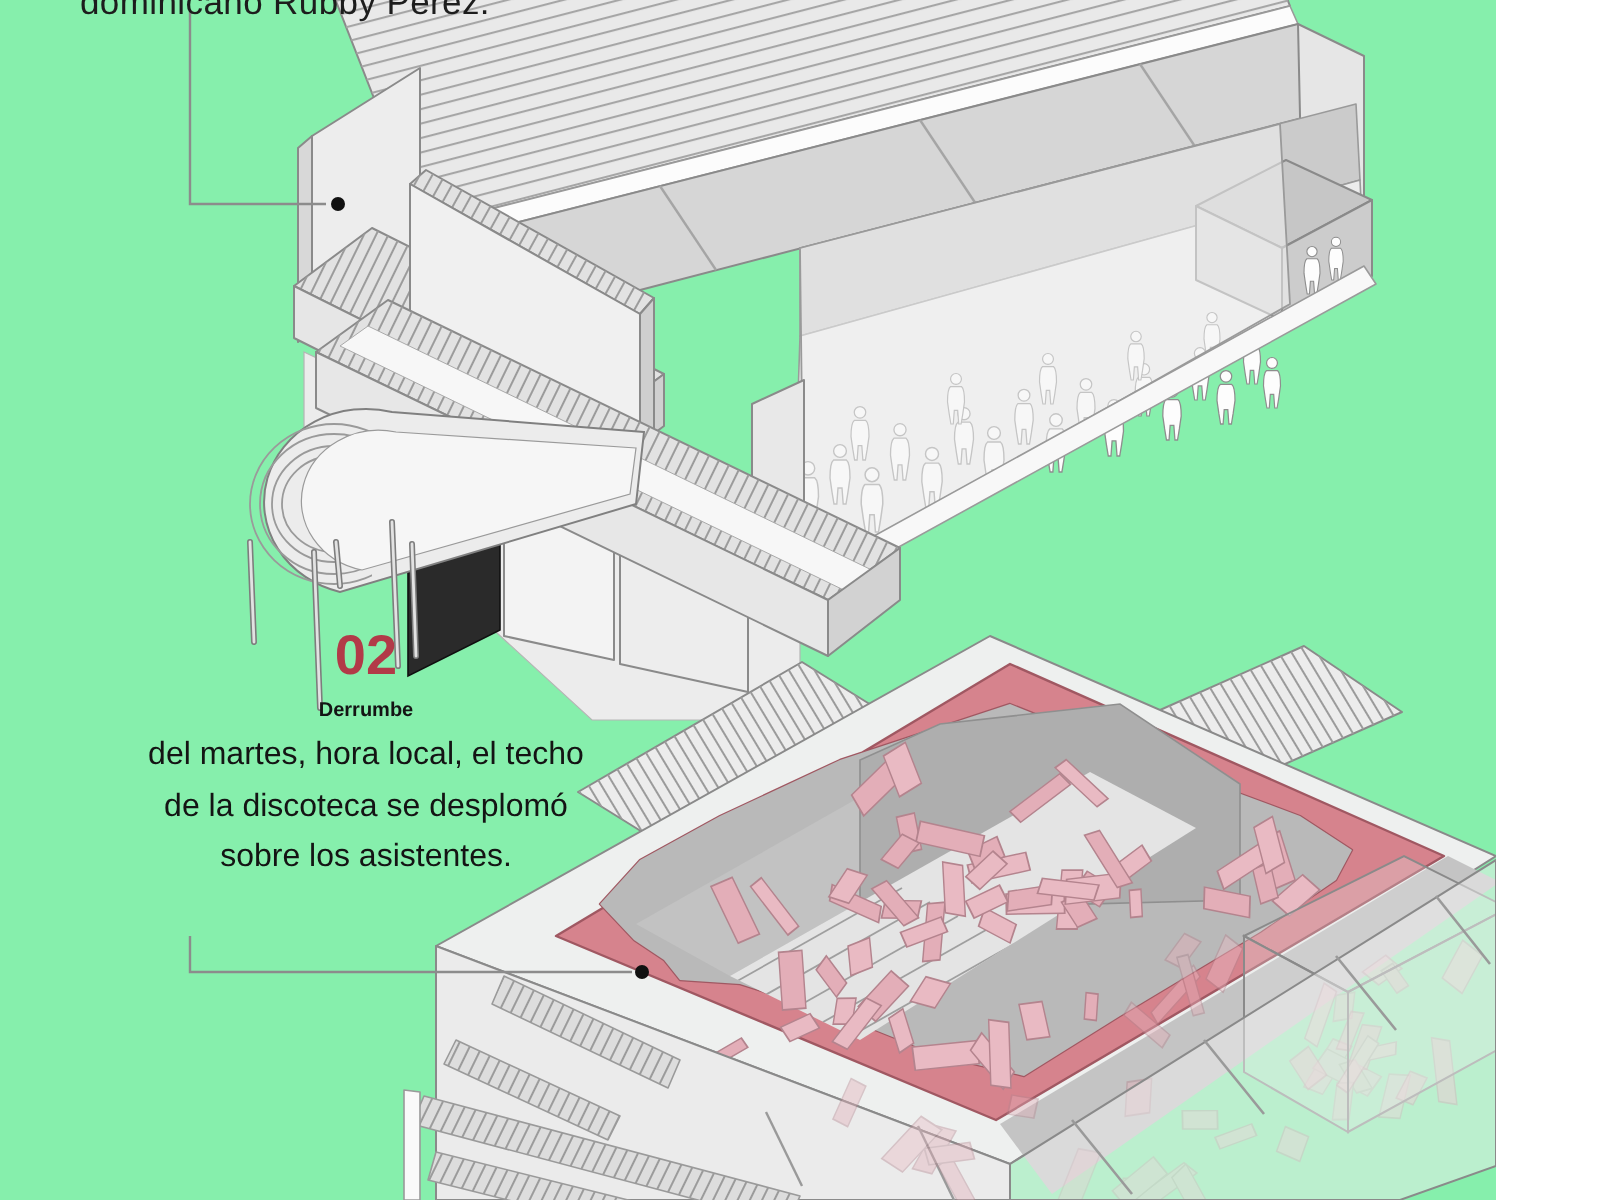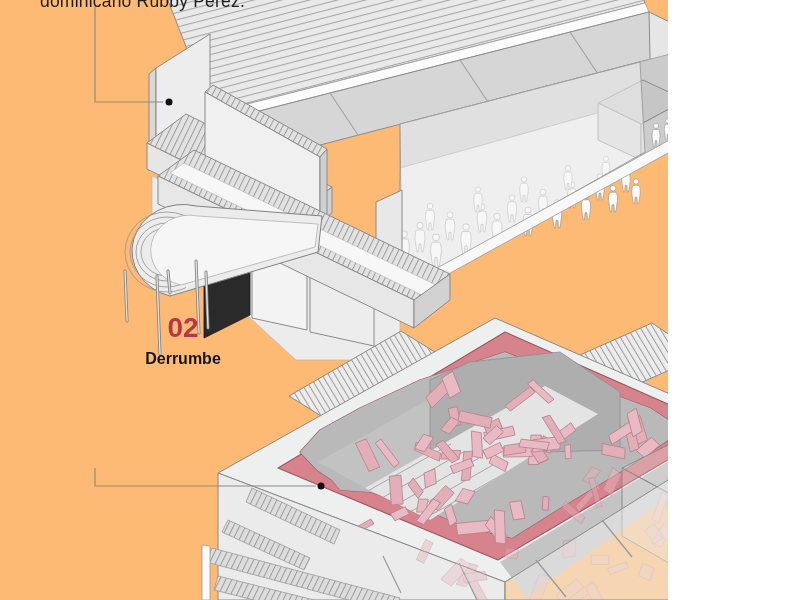--- a/index.html
+++ b/index.html
@@ -1,23 +1,23 @@
 <!DOCTYPE html>
 <html><head>
 <meta charset="utf-8">
 <style>
   html,body{margin:0;padding:0;background:#fff;}
-  .stage{position:relative;width:668px;height:600px;background:#fdba74;overflow:hidden;
+  .stage{position:relative;width:748px;height:600px;background:#86efac;overflow:hidden;
          font-family:"Liberation Sans",sans-serif;}
   .stage svg{position:absolute;left:0;top:0;}
   .cut-text{position:absolute;left:40px;top:-9px;font-size:17.5px;color:#1d1d1d;
             letter-spacing:.2px;white-space:nowrap;}
   .step2{position:absolute;left:38px;top:312px;width:290px;color:#141414;text-align:center;}
   .step2 .num{font-size:28px;font-weight:bold;color:#b23a48;line-height:32px;}
-  .step2 .ttl{font-size:16px;font-weight:bold;margin-top:6px;}
+  .step2 .ttl{font-size:10px;font-weight:bold;margin-top:6px;}
   .step2 .desc{font-size:16px;line-height:25.5px;margin-top:4px;}
   svg *{vector-effect:none;}
   .ol{stroke:#8a8a8a;stroke-width:1;stroke-linejoin:round;}
   .thin{stroke:#9a9a9a;stroke-width:.8;stroke-linejoin:round;}
 </style>
 </head>
 <body>
 
 <div class="stage">
 
@@ -342,16 +342,19 @@
   </g>
 </g>
 </svg>
 
 <div class="cut-text">dominicano Rubby Pérez.</div>
 
 <div class="step2">
   <div class="num">02</div>
   <div class="ttl">Derrumbe</div>
   <div class="desc">
+    <div>del martes, hora local, el techo</div>
+    <div>de la discoteca se desplomó</div>
+    <div>sobre los asistentes.</div>
   </div>
 </div>
 
 </div>
 
 </body></html>

